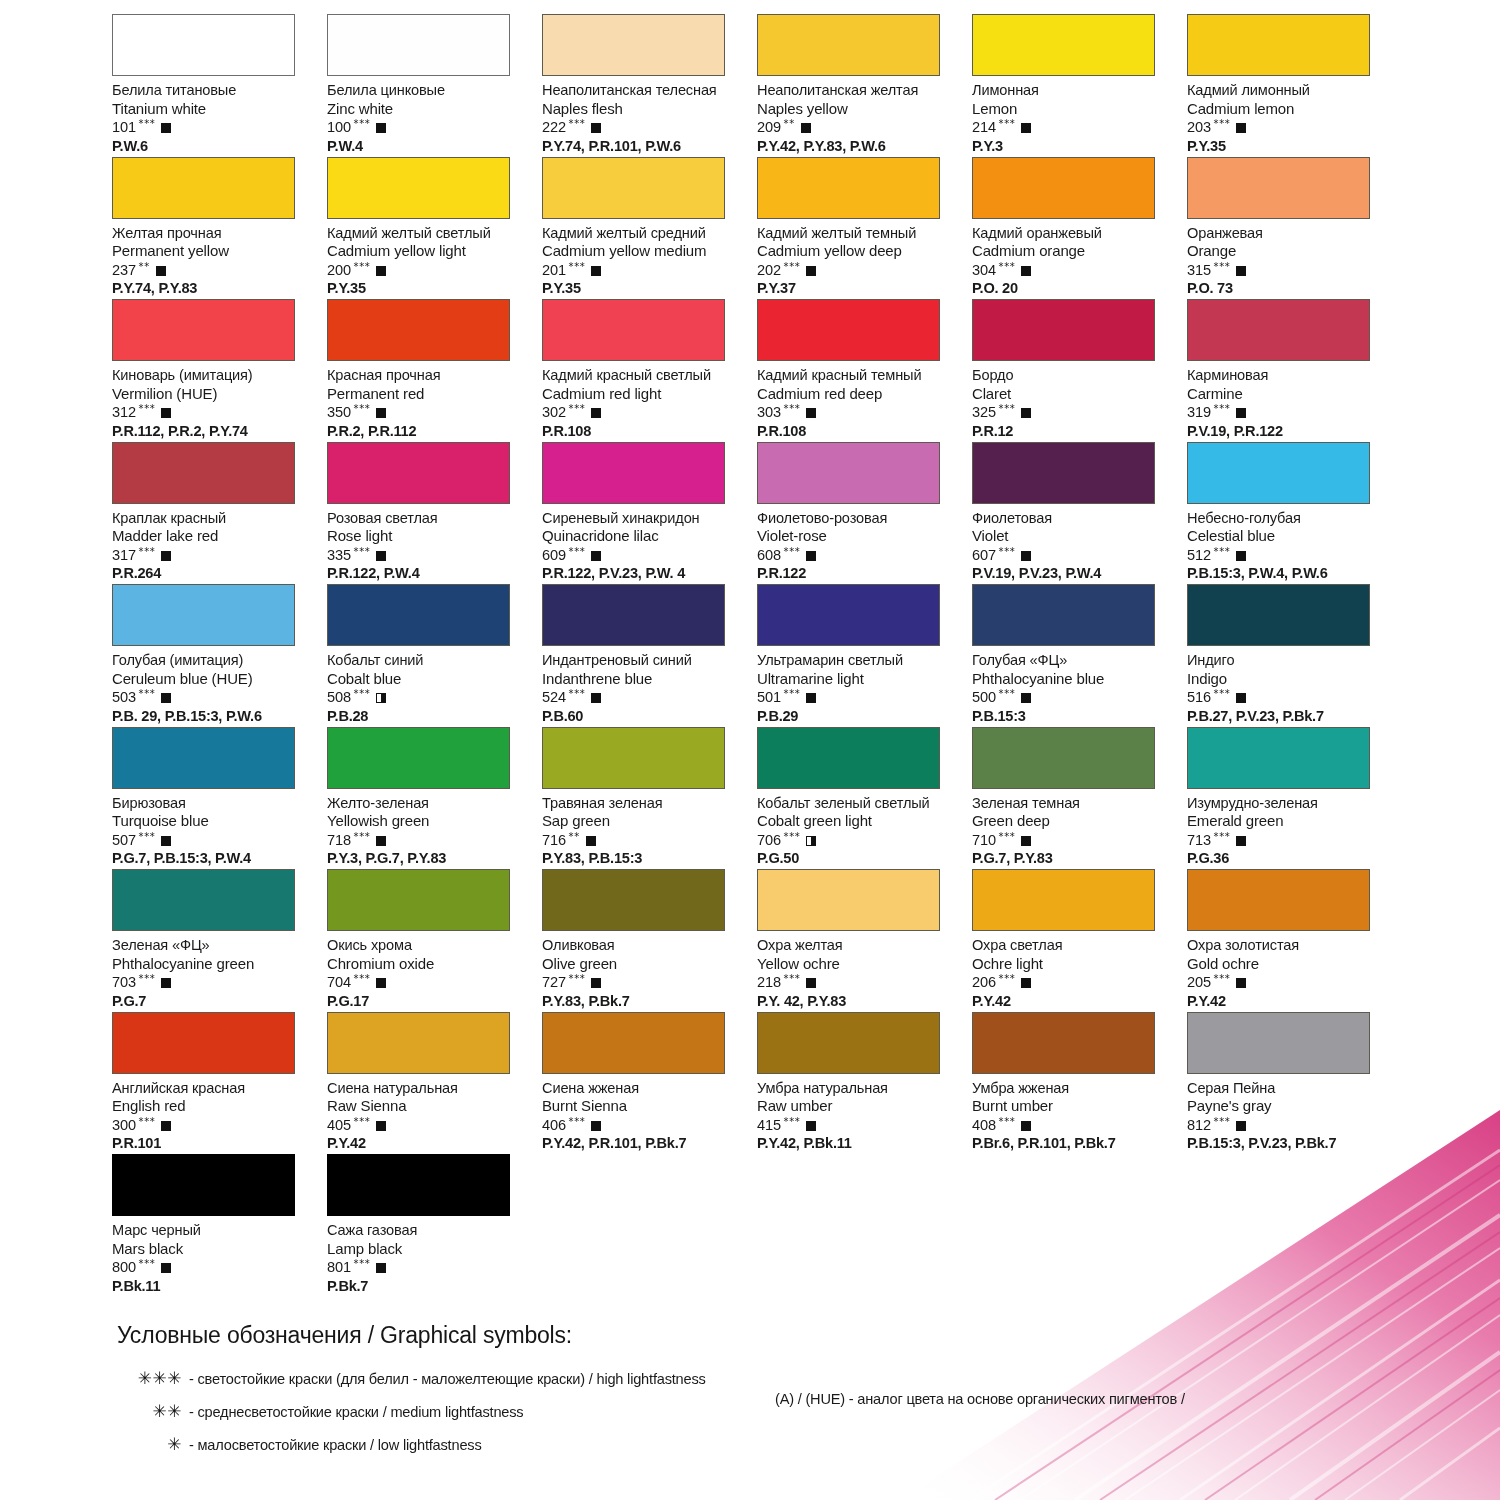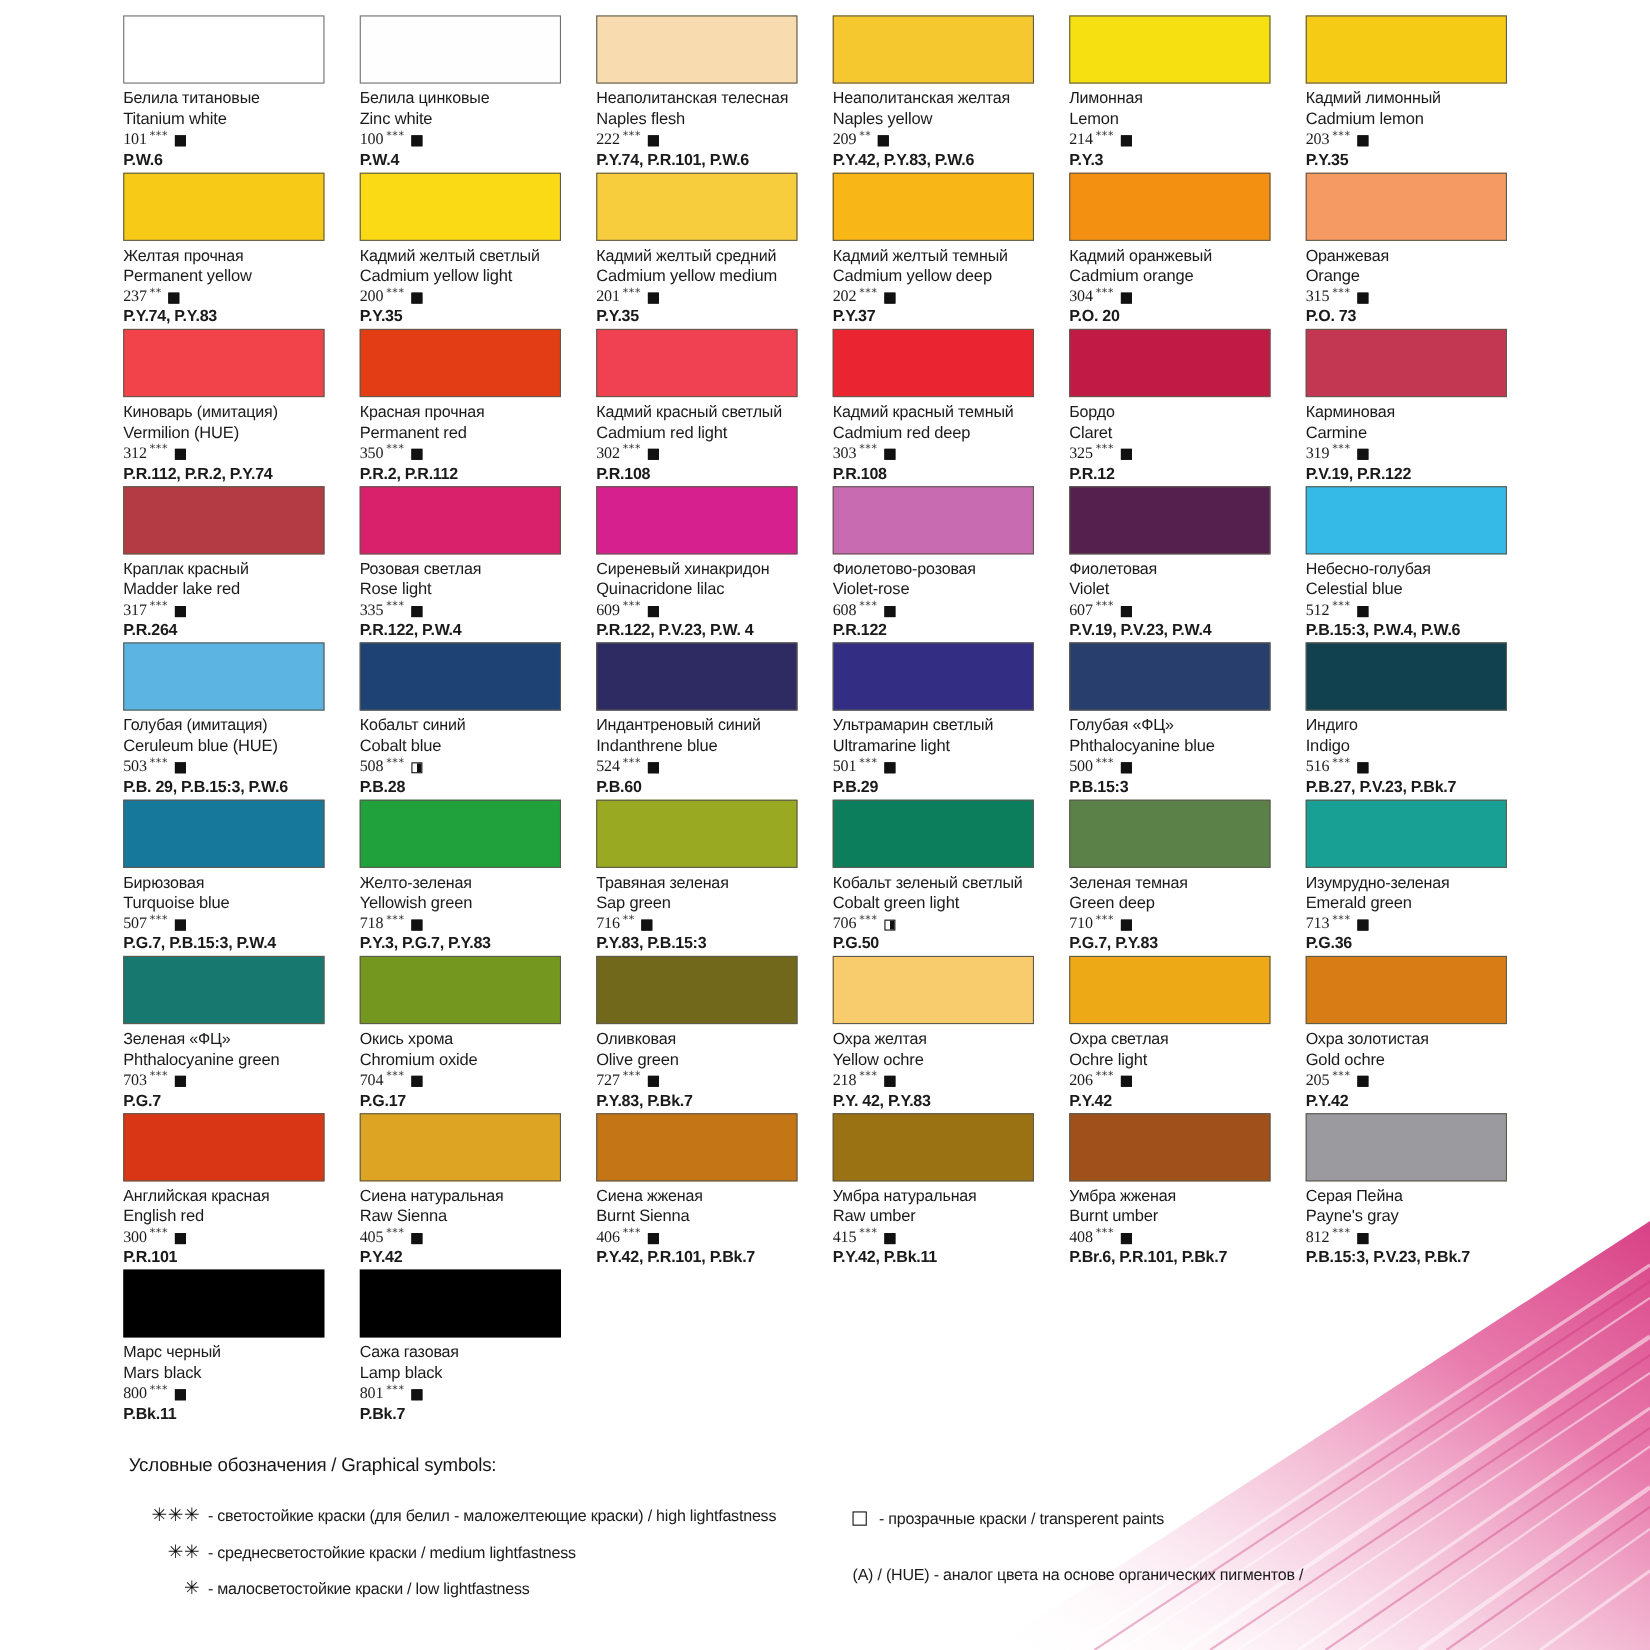--- a/index.html
+++ b/index.html
@@ -71,21 +71,21 @@
     letter-spacing: -0.15px;
   }
   .code-row {
     font-size: 14.6px;
     line-height: 18.6px;
     color: #1a1a1a;
     white-space: nowrap;
     display: flex;
     align-items: flex-start;
   }
-  .code-num { letter-spacing: -0.1px; font-family: Liberation Serif, serif; }
+  .code-num { letter-spacing: -0.1px; }
   .lf-stars {
     font-size: 10px;
     line-height: 10px;
     letter-spacing: 0.6px;
     margin-left: 2.5px;
     margin-top: 1px;
     font-family: "DejaVu Sans", sans-serif;
   }
   .opacity-mark {
     display: inline-block;
@@ -115,21 +115,21 @@
     position: absolute;
     left: 0;
     top: 1322px;
     width: 1500px;
     z-index: 3;
   }
   #legend-title {
     position: absolute;
     left: 117px;
     top: 0;
-    font-size: 17px;
+    font-size: 23px;
     color: #161616;
     white-space: nowrap;
     letter-spacing: -0.2px;
   }
   .legend-col-left {
     position: absolute;
     left: 108px;
     top: 46px;
     width: 650px;
   }
@@ -894,24 +894,18 @@
       <span class="stars-box">✳✳</span>
       <span class="txt">- среднесветостойкие краски / medium lightfastness</span>
     </div>
     <div class="lf-legend-row">
       <span class="stars-box">✳</span>
       <span class="txt">- малосветостойкие краски / low lightfastness</span>
     </div>
   </div>
 
   <div class="legend-col-right">
-    <div class="op-legend-row">
-      <span class="mark-box">
-          <span class="sq transparent"></span>
-        </span>
-      <span class="txt">- прозрачные краски / transperent paints</span>
-    </div>
     <div id="hue-note">
       <span>(A) / (HUE) - аналог цвета на основе органических пигментов /</span>
       
     </div>
   </div>
 </div>
 
 </body></html>

